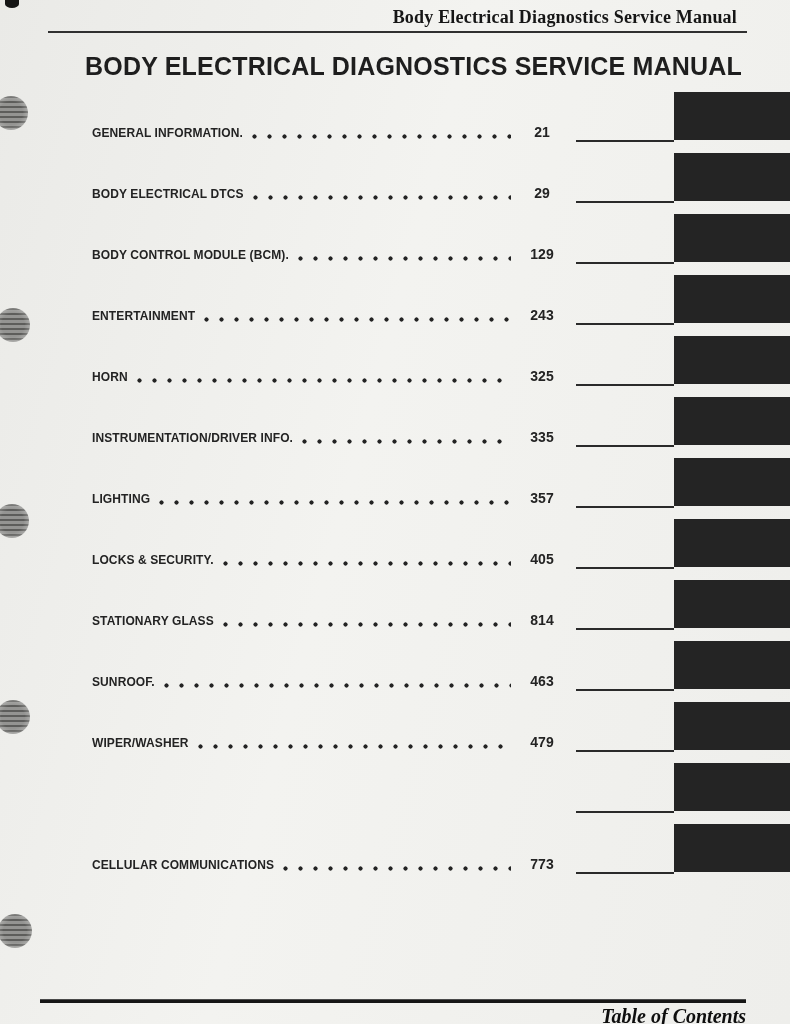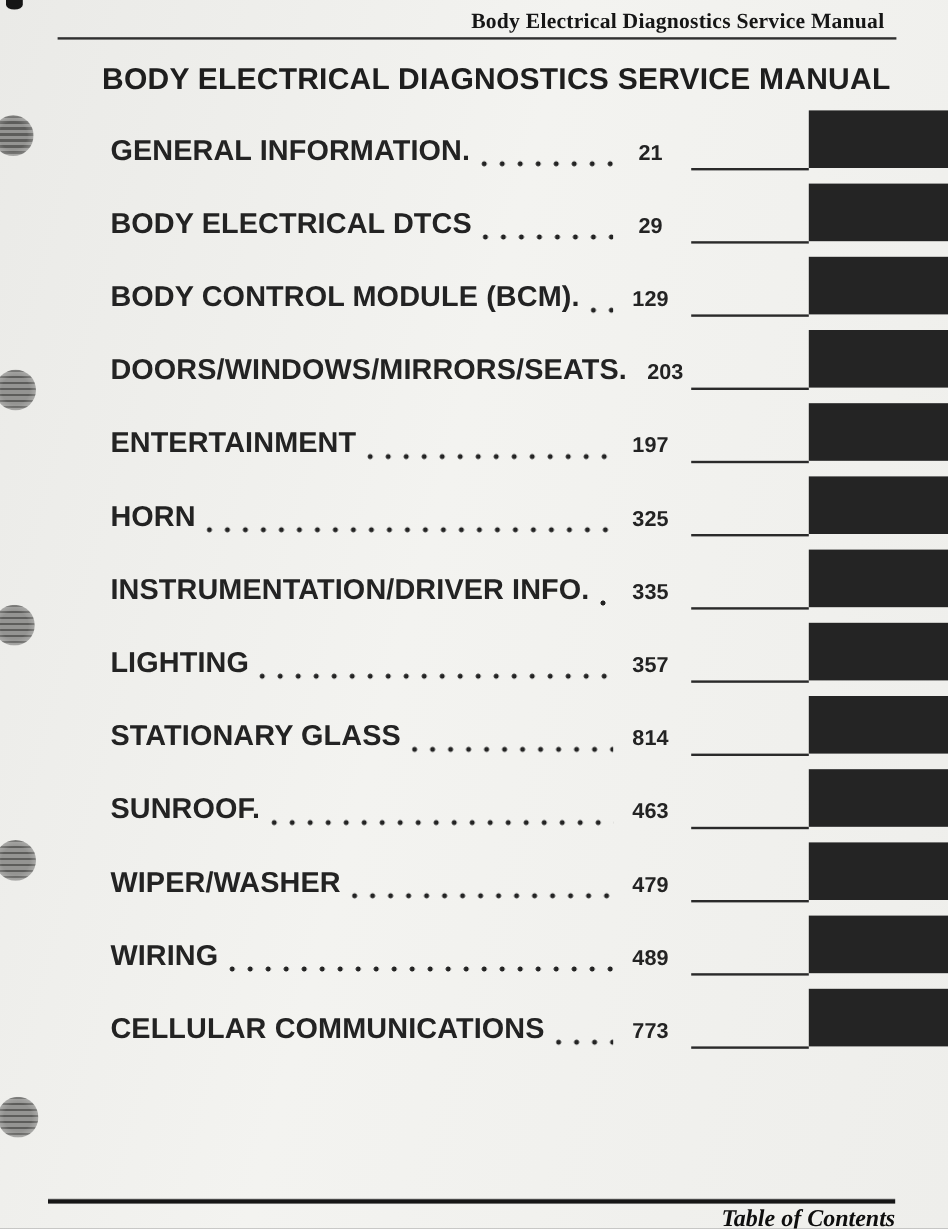--- a/index.html
+++ b/index.html
@@ -23,27 +23,27 @@
     color:#161616; letter-spacing:0.2px; white-space:nowrap;
   }
   .head-rule { position:absolute; top:31px; left:48px; width:699px; height:2px; background:#303030; }
   .title {
     position:absolute; top:52px; left:85px; margin:0;
     font-size:25px; font-weight:bold; color:#1e1e1e; letter-spacing:0.2px; white-space:nowrap;
   }
   .toc { position:absolute; top:86px; left:0; right:0; }
   .row { position:relative; height:61px; }
   .row-inner { position:absolute; left:92px; right:225px; bottom:7px; display:flex; align-items:baseline; }
-  .label { font-size:24px; font-weight:bold; color:var(--text, #232323); letter-spacing:0.1px; white-space:nowrap; }
+  .label { font-size:12px; font-weight:bold; color:var(--text, #232323); letter-spacing:0.1px; white-space:nowrap; }
   .dots {
     flex:1; align-self:flex-end; height:5px; margin:0 8px 1px 9px;
     background-image: radial-gradient(circle at 2.5px 2.5px, var(--text, #232323) 1.8px, rgba(0,0,0,0) 2.4px);
     background-size:15px 5px; background-repeat:repeat-x; background-position:left bottom;
   }
-  .pagenum { width:46px; text-align:center; font-size:18px; font-weight:bold; color:var(--text, #232323); }
+  .pagenum { width:46px; text-align:center; font-size:14px; font-weight:bold; color:var(--text, #232323); }
   .rule { position:absolute; right:116px; width:98px; bottom:5px; height:2px; background:#2a2a2a; }
   .tab {
     position:absolute; right:0; bottom:7px; width:116px; height:48px;
     background:var(--tab, #242424);
   }
   .hole {
     position:absolute; width:34px; height:34px; border-radius:50%;
     background-image:
       radial-gradient(circle, rgba(230,230,228,0) 48%, rgba(220,220,218,0.25) 68%, rgba(228,228,226,0.85) 96%),
       repeating-linear-gradient(180deg, #5d5d5b 0px, #5d5d5b 2px, #949492 2px, #949492 5px);
@@ -93,32 +93,23 @@
       <div class="row-inner">
         <span class="label">BODY CONTROL MODULE (BCM).</span>
         <span class="dots"></span>
         <span class="pagenum">129</span>
       </div>
       <div class="rule"></div>
       <div class="tab"></div>
     </div>
     <div class="row">
       <div class="row-inner">
-        <span class="label">DOORS/WINDOWS/MIRRORS/SEATS.</span>
-        <span class="dots"></span>
-        <span class="pagenum">203</span>
-      </div>
-      <div class="rule"></div>
-      <div class="tab"></div>
-    </div>
-    <div class="row">
-      <div class="row-inner">
         <span class="label">ENTERTAINMENT</span>
         <span class="dots"></span>
-        <span class="pagenum">197</span>
+        <span class="pagenum">243</span>
       </div>
       <div class="rule"></div>
       <div class="tab"></div>
     </div>
     <div class="row">
       <div class="row-inner">
         <span class="label">HORN</span>
         <span class="dots"></span>
         <span class="pagenum">325</span>
       </div>
@@ -138,20 +129,29 @@
       <div class="row-inner">
         <span class="label">LIGHTING</span>
         <span class="dots"></span>
         <span class="pagenum">357</span>
       </div>
       <div class="rule"></div>
       <div class="tab"></div>
     </div>
     <div class="row">
       <div class="row-inner">
+        <span class="label">LOCKS &amp; SECURITY.</span>
+        <span class="dots"></span>
+        <span class="pagenum">405</span>
+      </div>
+      <div class="rule"></div>
+      <div class="tab"></div>
+    </div>
+    <div class="row">
+      <div class="row-inner">
         <span class="label">STATIONARY GLASS</span>
         <span class="dots"></span>
         <span class="pagenum">814</span>
       </div>
       <div class="rule"></div>
       <div class="tab"></div>
     </div>
     <div class="row">
       <div class="row-inner">
         <span class="label">SUNROOF.</span>
@@ -164,25 +164,20 @@
     <div class="row">
       <div class="row-inner">
         <span class="label">WIPER/WASHER</span>
         <span class="dots"></span>
         <span class="pagenum">479</span>
       </div>
       <div class="rule"></div>
       <div class="tab"></div>
     </div>
     <div class="row">
-      <div class="row-inner">
-        <span class="label">WIRING</span>
-        <span class="dots"></span>
-        <span class="pagenum">489</span>
-      </div>
       <div class="rule"></div>
       <div class="tab"></div>
     </div>
     <div class="row">
       <div class="row-inner">
         <span class="label">CELLULAR COMMUNICATIONS</span>
         <span class="dots"></span>
         <span class="pagenum">773</span>
       </div>
       <div class="rule"></div>

